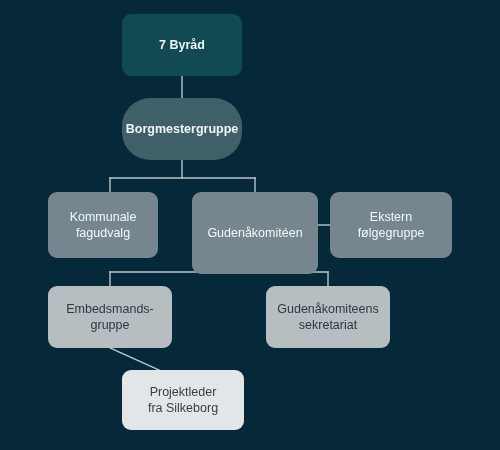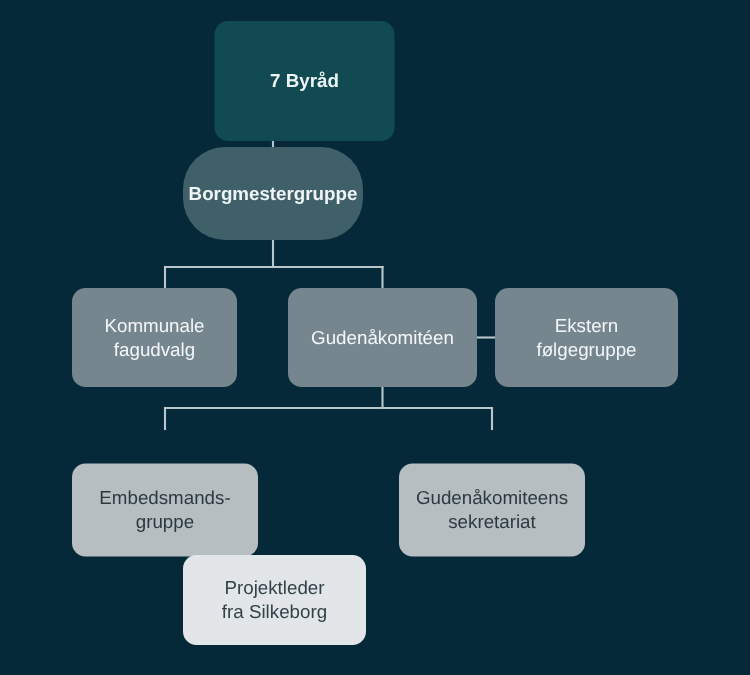--- a/index.html
+++ b/index.html
@@ -60,34 +60,33 @@
     background: #75868f;
     color: #f4f7f8;
     font-size: 12.5px;
     font-weight: 500;
   }
   .lvl-4 {
     background: #b6bec2;
     color: #2c3a40;
     font-size: 12.5px;
     font-weight: 500;
-    margin-top: 23px;
   }
   .lvl-5 {
     background: #e2e6e8;
     color: #33424a;
     font-size: 12.5px;
     font-weight: 500;
   }
 
   
-  #node-byraad            { left: 122px; top: 14px;  width: 120px; height: 80px; margin-left: 21px; }
+  #node-byraad            { left: 122px; top: 14px;  width: 120px; height: 62px; }
   #node-borgmestergruppe  { left: 122px; top: 98px;  width: 120px; height: 62px; }
   #node-kommunale         { left: 48px;  top: 192px; width: 110px; height: 66px; }
-  #node-gudenaakomiteen   { left: 192px; top: 192px; width: 126px; height: 66px; }
+  #node-gudenaakomiteen   { left: 192px; top: 192px; width: 126px; height: 82px; }
   #node-ekstern           { left: 330px; top: 192px; width: 122px; height: 66px; }
   #node-embedsmands       { left: 48px;  top: 286px; width: 124px; height: 62px; }
   #node-sekretariat       { left: 266px; top: 286px; width: 124px; height: 62px; }
   #node-projektleder      { left: 122px; top: 370px; width: 122px; height: 60px; }
 </style>
 </head>
 <body>
 
 <div id="chart-root">
 

